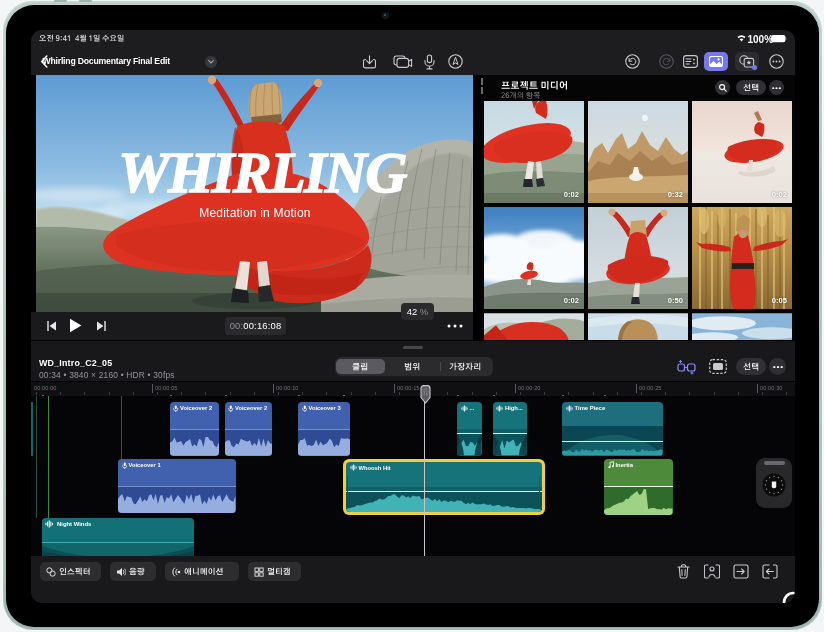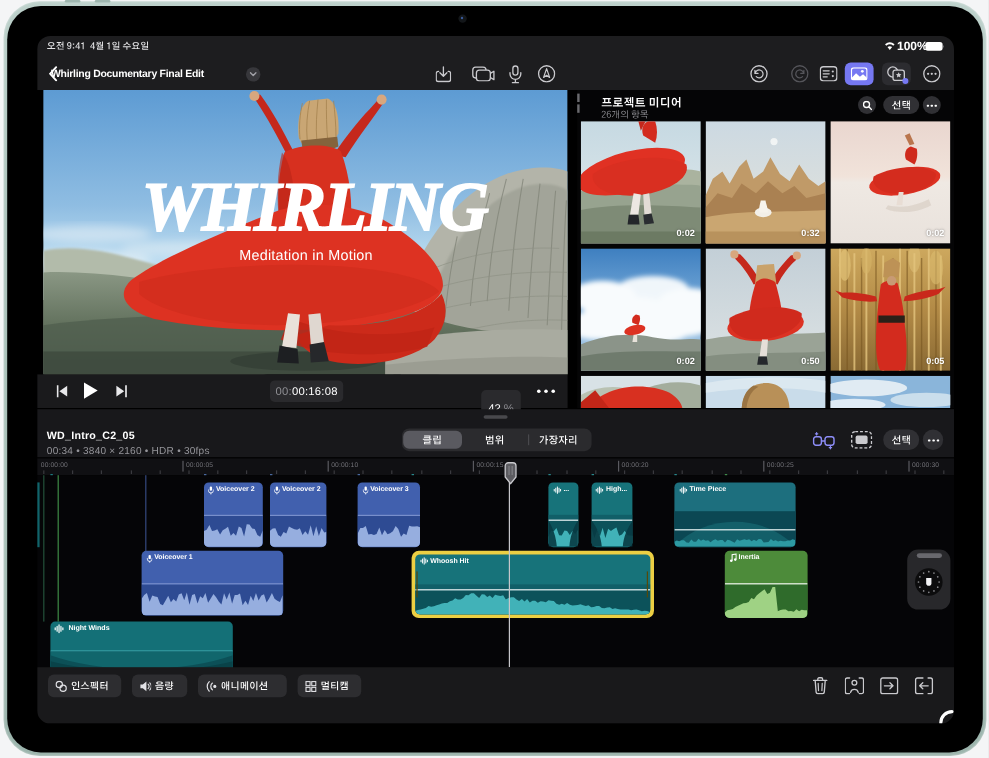--- a/index.html
+++ b/index.html
@@ -176,21 +176,21 @@
 <svg class="abs" style="left:38.5px;top:288.5px" width="13" height="15" viewBox="0 0 13 15">
       <path d="M1 .8 L12.4 7.5 L1 14.2 Z" fill="#fff"></path>
     </svg>
 <svg class="abs" style="left:65px;top:290px" width="10" height="12" viewBox="0 0 10 12">
       <path d="M9 1 v10" stroke="#e8e8ea" stroke-width="1.4"></path>
       <path d="M1 1.5 v9 L7.5 6 Z" fill="#e8e8ea"></path>
     </svg>
 <div class="abs" style="left:194.5px;top:287.5px;width:61px;height:17.5px;background:#2a2a2d;border-radius:4px;display:flex;align-items:center;justify-content:center">
       <span style="font-size:9.4px;letter-spacing:.2px;color:#8e8e93">00:<span style="color:#fff">00:16:08</span></span>
     </div>
-<div class="abs" style="left:370.5px;top:295px;width:33px;height:29px;background:#2a2a2d;border-radius:4px;display:flex;align-items:center;justify-content:center">
+<div class="abs" style="left:370.5px;top:273px;width:33px;height:17px;background:#2a2a2d;border-radius:4px;display:flex;align-items:center;justify-content:center">
       <span style="font-size:9.4px;color:#fff">42 <span style="color:#8e8e93">%</span></span>
     </div>
 <svg class="abs" style="left:416px;top:294px" width="16" height="4" viewBox="0 0 16 4">
       <circle cx="2" cy="2" r="1.5" fill="#fff"></circle>
       <circle cx="8" cy="2" r="1.5" fill="#fff"></circle>
       <circle cx="14" cy="2" r="1.5" fill="#fff"></circle>
     </svg>
 <div class="abs" style="left:450.5px;top:45.5px;width:314px;height:264.5px;background:#050506;overflow:hidden"></div>
 <div class="abs" style="left:450.8px;top:48.5px;width:1.6px;height:7px;background:#6a6a6e"></div>
 <div class="abs" style="left:450.8px;top:57.5px;width:1.6px;height:7px;background:#6a6a6e"></div>

